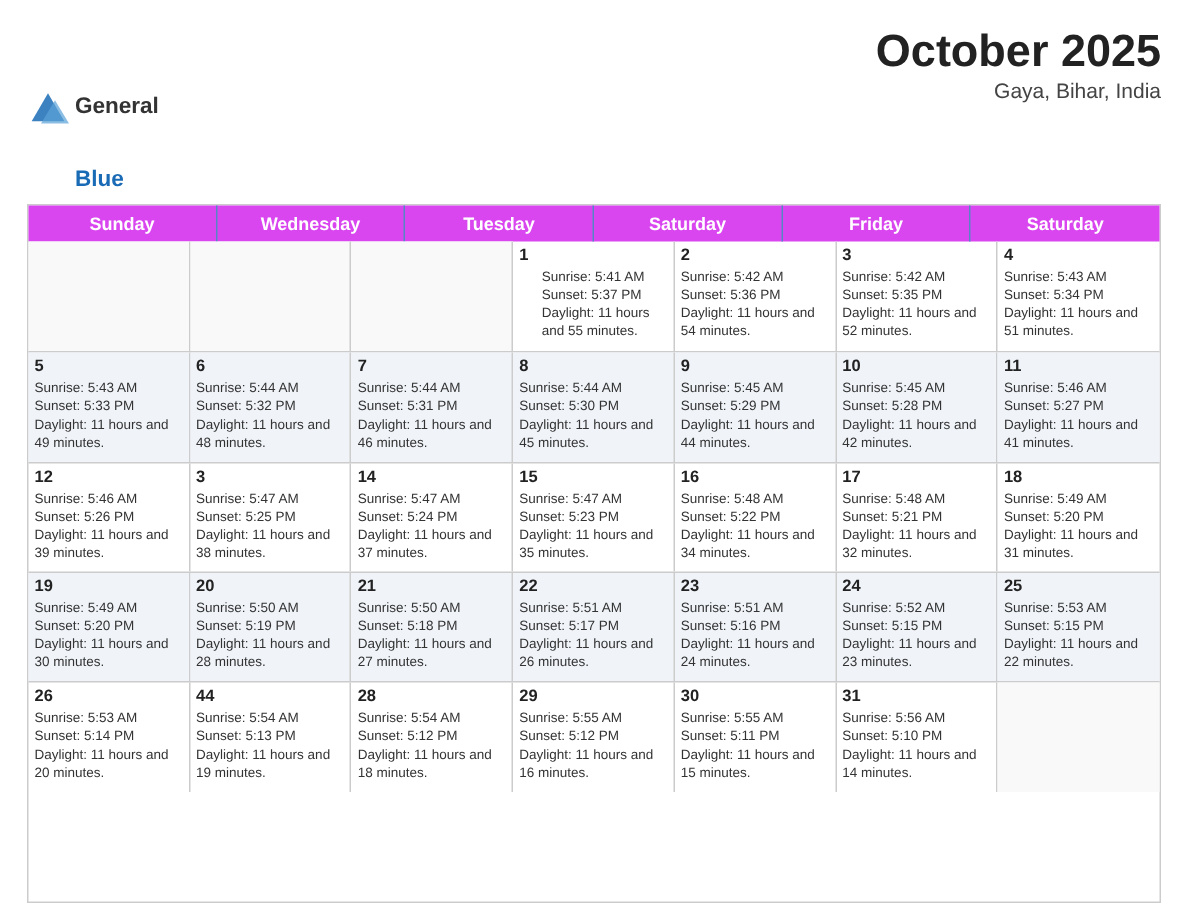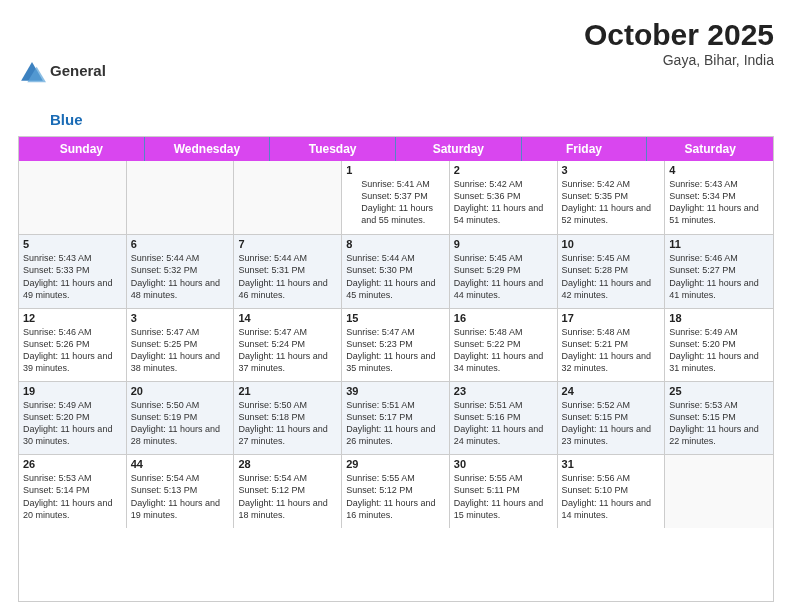--- a/index.html
+++ b/index.html
@@ -278,21 +278,21 @@
 Sunset: 5:19 PM
 Daylight: 11 hours and 28 minutes.</div>
           </div>
           <div class="cal-cell">
             <div class="day-num">21</div>
             <div class="cell-info" style="white-space: pre-line;">Sunrise: 5:50 AM
 Sunset: 5:18 PM
 Daylight: 11 hours and 27 minutes.</div>
           </div>
           <div class="cal-cell">
-            <div class="day-num">39</div>
+            <div class="day-num">22</div>
             <div class="cell-info" style="white-space: pre-line;">Sunrise: 5:51 AM
 Sunset: 5:17 PM
 Daylight: 11 hours and 26 minutes.</div>
           </div>
           <div class="cal-cell">
             <div class="day-num">23</div>
             <div class="cell-info" style="white-space: pre-line;">Sunrise: 5:51 AM
 Sunset: 5:16 PM
 Daylight: 11 hours and 24 minutes.</div>
           </div>

